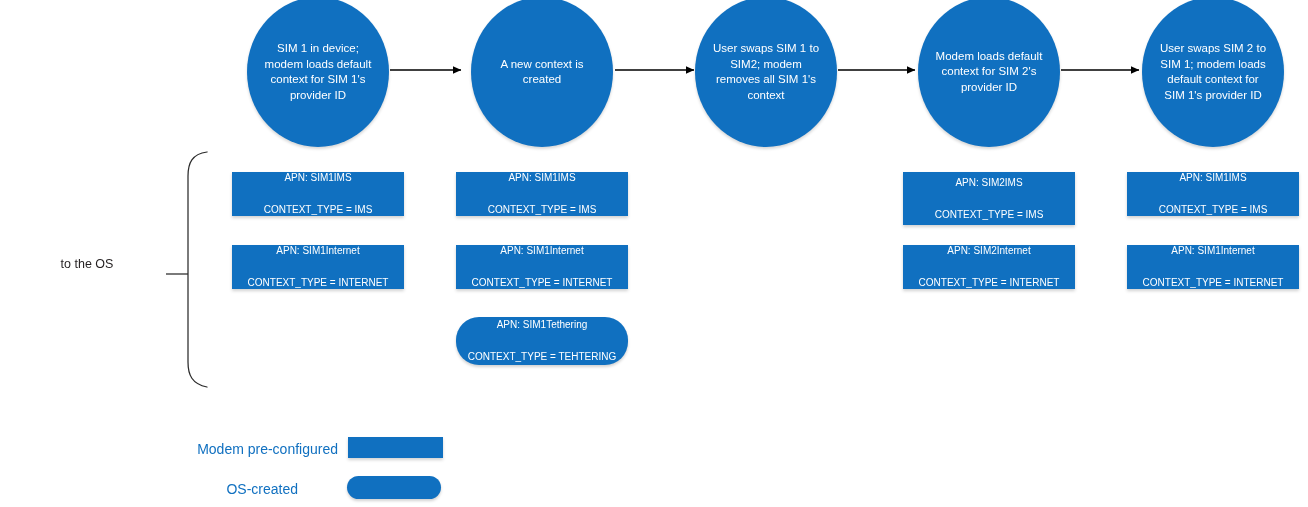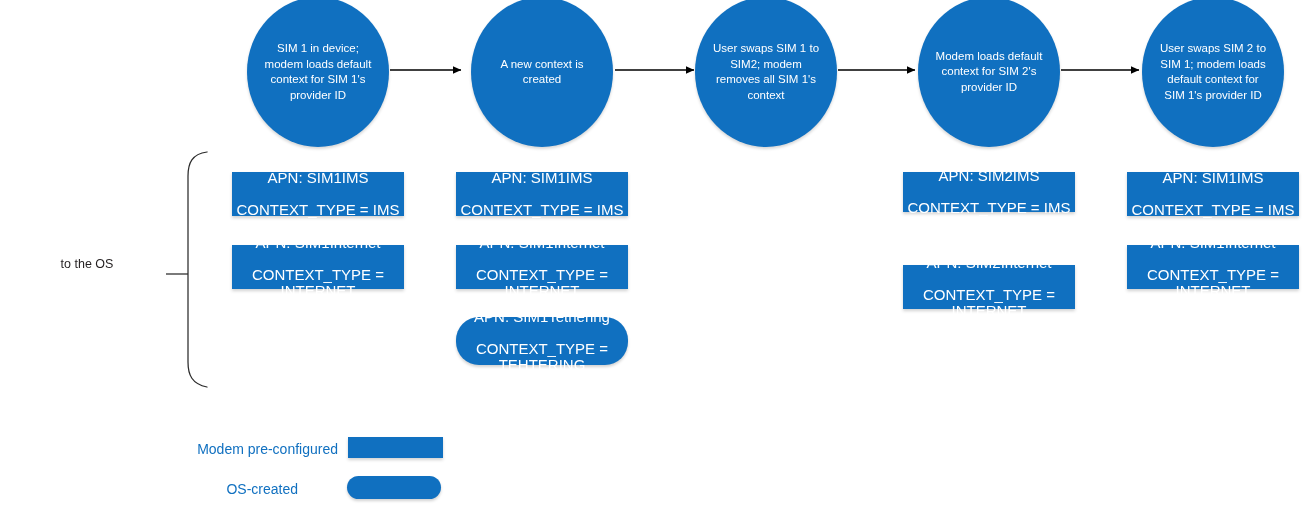--- a/index.html
+++ b/index.html
@@ -39,21 +39,21 @@
   }
   
   .ctx-box {
     position: absolute;
     background: #1070C0;
     color: #ffffff;
     display: flex;
     align-items: center;
     justify-content: center;
     text-align: center;
-    font-size: 15px;
+    font-size: 10px;
     line-height: 16px;
     box-sizing: border-box;
     box-shadow: 0 2px 3px rgba(0,0,0,0.18);
   }
   .ctx-box.rounded {
     border-radius: 23px;
   }
   .ctx-box span { display:block; width:100%; }
   
   .bracket-label {
@@ -140,24 +140,24 @@
   <div class="ctx-box" style="left:456px; top:172px; width:172px; height:44px;">
     <span><span>APN: SIM1IMS</span><br><span>CONTEXT_TYPE = IMS</span></span>
   </div>
   <div class="ctx-box" style="left:456px; top:245px; width:172px; height:44px;">
     <span><span>APN: SIM1Internet</span><br><span>CONTEXT_TYPE = INTERNET</span></span>
   </div>
   <div class="ctx-box rounded" style="left:456px; top:317px; width:172px; height:48px;">
     <span><span>APN: SIM1Tethering</span><br><span>CONTEXT_TYPE = TEHTERING</span></span>
   </div>
 
-  <div class="ctx-box" style="left:903px; top:172px; width:172px; height:40px;">
+  <div class="ctx-box" style="left:903px; top:172px; width:172px; height:53px;">
     <span><span>APN: SIM2IMS</span><br><span>CONTEXT_TYPE = IMS</span></span>
   </div>
-  <div class="ctx-box" style="left:903px; top:245px; width:172px; height:44px;margin-top:20px;">
+  <div class="ctx-box" style="left:903px; top:245px; width:172px; height:44px;">
     <span><span>APN: SIM2Internet</span><br><span>CONTEXT_TYPE = INTERNET</span></span>
   </div>
 
   <div class="ctx-box" style="left:1127px; top:172px; width:172px; height:44px;">
     <span><span>APN: SIM1IMS</span><br><span>CONTEXT_TYPE = IMS</span></span>
   </div>
   <div class="ctx-box" style="left:1127px; top:245px; width:172px; height:44px;">
     <span><span>APN: SIM1Internet</span><br><span>CONTEXT_TYPE = INTERNET</span></span>
   </div>
 

